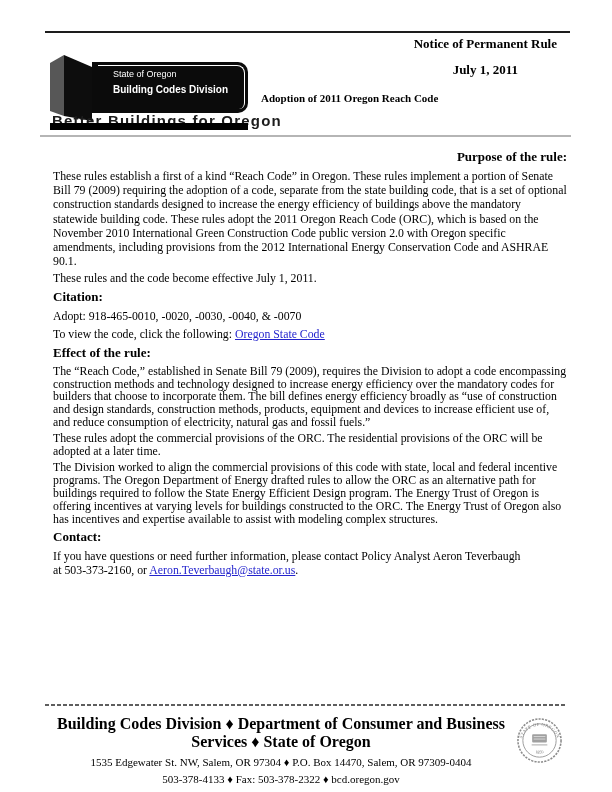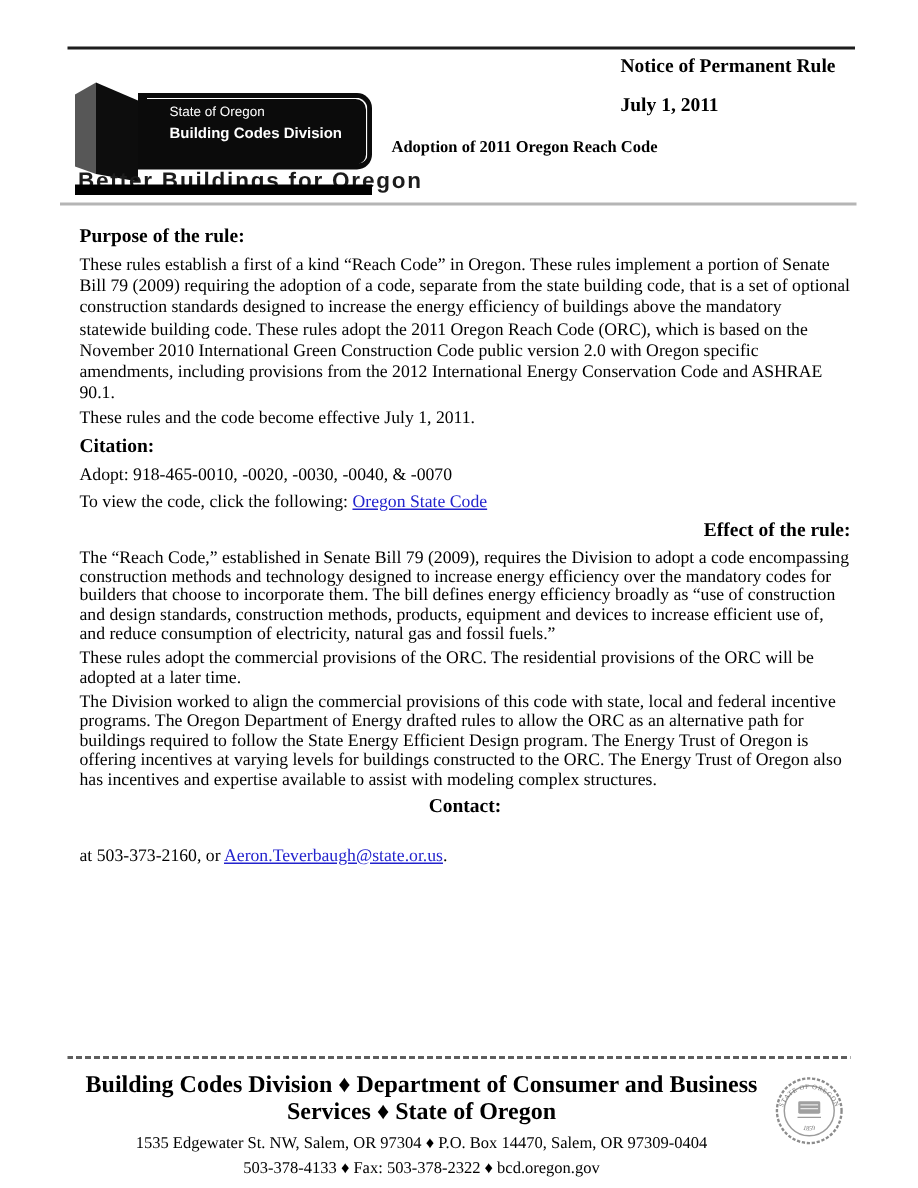--- a/index.html
+++ b/index.html
@@ -1,39 +1,39 @@
 <!DOCTYPE html>
 <html><head>
 <meta charset="utf-8">
 <style>
   html,body{margin:0;padding:0;background:#ffffff;}
   .page{position:relative;width:612px;height:792px;background:#fff;font-family:"Liberation Serif",serif;color:#000;overflow:hidden;}
 
   .top-rule{position:absolute;left:45px;top:31px;width:525px;border-top:2px solid #1d1d1d;}
-  .header-meta{position:absolute;top:36px;right:55px;text-align:left;}
+  .header-meta{position:absolute;top:36px;right:55px;text-align:center;}
   .notice-type,.notice-date{font-size:13px;font-weight:bold;}
   .notice-date{margin-top:10px;}
   .doc-title{position:absolute;left:261px;top:92px;font-size:11px;font-weight:bold;white-space:nowrap;}
   .header-rule{position:absolute;left:40px;top:135px;width:531px;border-top:2.5px solid #b5b5b5;}
 
   .logo{position:absolute;left:48px;top:52px;width:200px;height:78px;font-family:"Liberation Sans",sans-serif;}
   .logo-box{position:absolute;left:44px;top:10px;width:156px;height:51px;background:#0b0b0b;border-radius:0 10px 10px 0;}
   .logo-box::before{content:"";position:absolute;left:6px;right:3px;top:3px;bottom:4px;border-top:1.5px solid #fff;border-right:1.5px solid #fff;border-top-right-radius:8px;border-bottom-right-radius:6px;}
   .logo-state{position:absolute;left:21px;top:7px;color:#fff;font-size:9px;white-space:nowrap;}
   .logo-division{position:absolute;left:21px;top:22px;color:#fff;font-size:10px;font-weight:bold;white-space:nowrap;}
   .logo-building{position:absolute;left:0;top:0;width:46px;height:70px;}
   .logo-tagline{position:absolute;left:4px;top:60px;width:194px;text-align:center;font-size:15px;font-weight:bold;letter-spacing:1.2px;color:#1c1c1c;white-space:nowrap;}
   .logo-bar{position:absolute;left:2px;top:71px;width:198px;height:7px;background:#000;}
 
   .body{position:absolute;left:53px;top:149px;width:514px;font-size:11.8px;line-height:14.2px;}
   .body h2{font-size:13px;line-height:15px;font-weight:bold;margin:0 0 5px 0;}
-  .h-purpose{margin-top:8px;}
+  .h-purpose{margin-top:8px;text-align:right;}
   .h-citation{margin-top:12px;}
-  .h-effect{margin-top:11px;text-align:right;}
-  .h-contact{margin-top:5px;text-align:center;}
+  .h-effect{margin-top:11px;}
+  .h-contact{margin-top:5px;}
   .body p{margin:0 0 3px 0;}
   .effect-p{line-height:12.9px;}
   .cite-line{line-height:15px;}
   a.doc-link{color:#2323cd;text-decoration:underline;cursor:pointer;}
 
   .footer-rule{position:absolute;left:45px;top:704px;width:522px;height:1.5px;
     background:repeating-linear-gradient(90deg,#5e5e5e 0 4px,rgba(0,0,0,0) 4px 6px);}
   .footer{position:absolute;left:45px;top:715px;width:472px;text-align:center;}
   .footer-line1{font-size:16px;font-weight:bold;margin-bottom:5px;}
   .footer-line2,.footer-line3{font-size:11px;margin-bottom:5px;}
@@ -78,21 +78,21 @@
     <p class="cite-line">Adopt: 918-465-0010, -0020, -0030, -0040, &amp; -0070</p>
     <p class="cite-line"><span>To view the code, click the following: </span><a class="doc-link">Oregon State Code</a></p>
 
     <h2 class="h-effect">Effect of the rule:</h2>
     <p class="effect-p">The “Reach Code,” established in Senate Bill 79 (2009), requires the Division to adopt a code encompassing construction methods and technology designed to increase energy efficiency over the mandatory codes for builders that choose to incorporate them. The bill defines energy efficiency broadly as “use of construction and design standards, construction methods, products, equipment and devices to increase efficient use of, and reduce consumption of electricity, natural gas and fossil fuels.”</p>
     <p class="effect-p">These rules adopt the commercial provisions of the ORC. The residential provisions of the ORC will be adopted at a later time.</p>
     <p class="effect-p">The Division worked to align the commercial provisions of this code with state, local and federal incentive programs. The Oregon Department of Energy drafted rules to allow the ORC as an alternative path for buildings required to follow the State Energy Efficient Design program. The Energy Trust of Oregon is offering incentives at varying levels for buildings constructed to the ORC. The Energy Trust of Oregon also has incentives and expertise available to assist with modeling complex structures.</p>
 
     <h2 class="h-contact">Contact:</h2>
     <p>
-      <br>
+      <span>If you have questions or need further information, please contact Policy Analyst Aeron Teverbaugh</span><br>
       <span>at 503-373-2160, or </span><a class="doc-link">Aeron.Teverbaugh@state.or.us</a><span>.</span>
     </p>
 
   </div>
 
   <div class="footer-rule"></div>
 
   <div class="footer">
     <div class="footer-line1">Building Codes Division ♦ Department of Consumer and Business Services ♦ State of Oregon</div>
     <div class="footer-line2">1535 Edgewater St. NW, Salem, OR 97304 ♦ P.O. Box 14470, Salem, OR 97309-0404</div>

